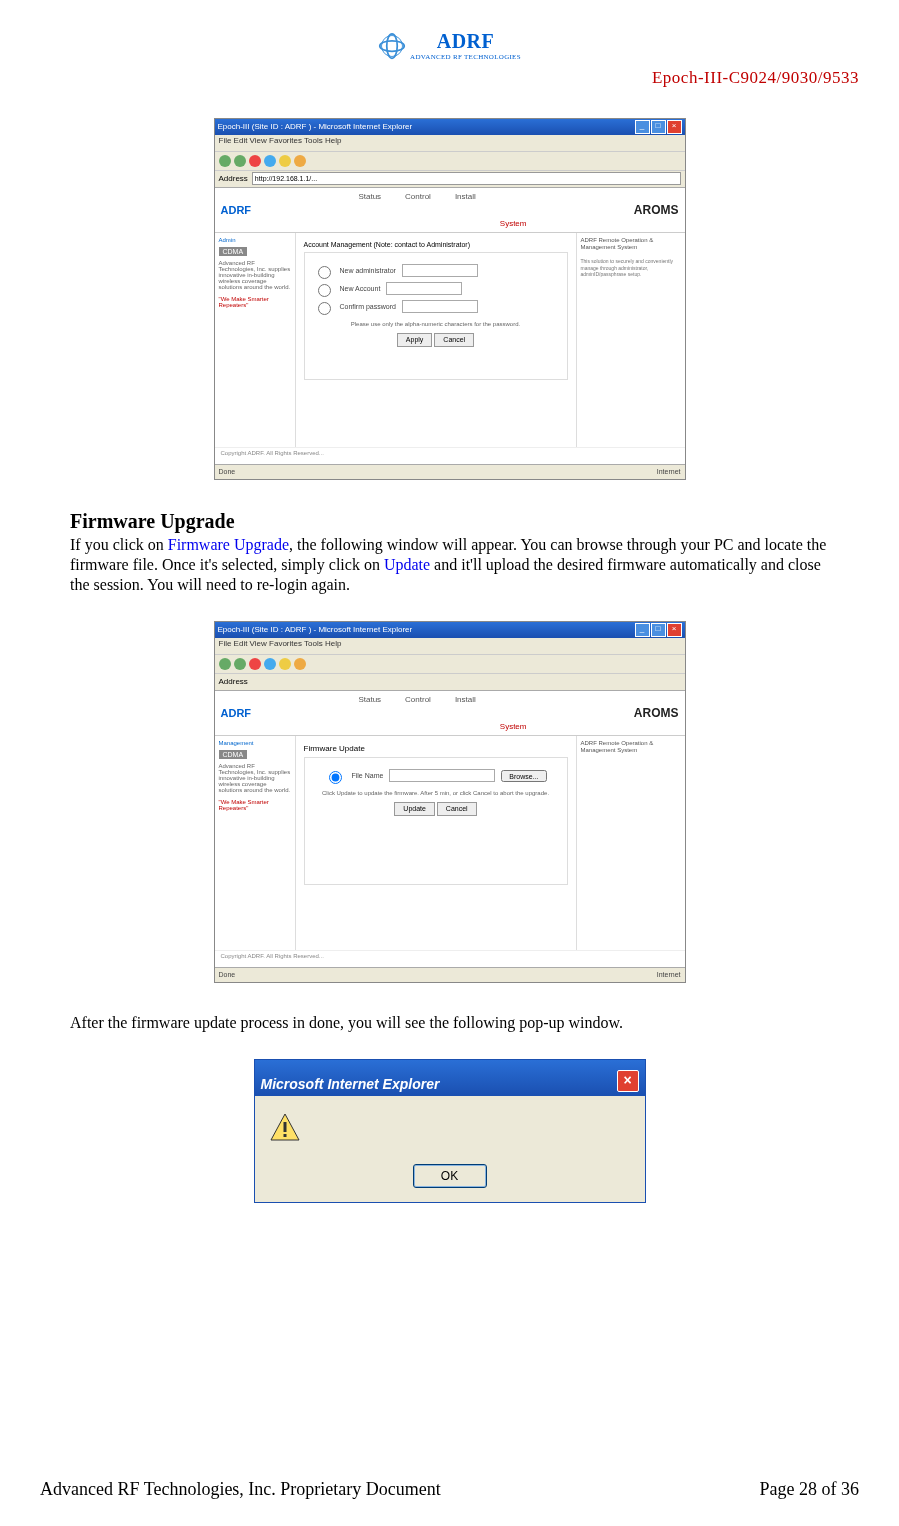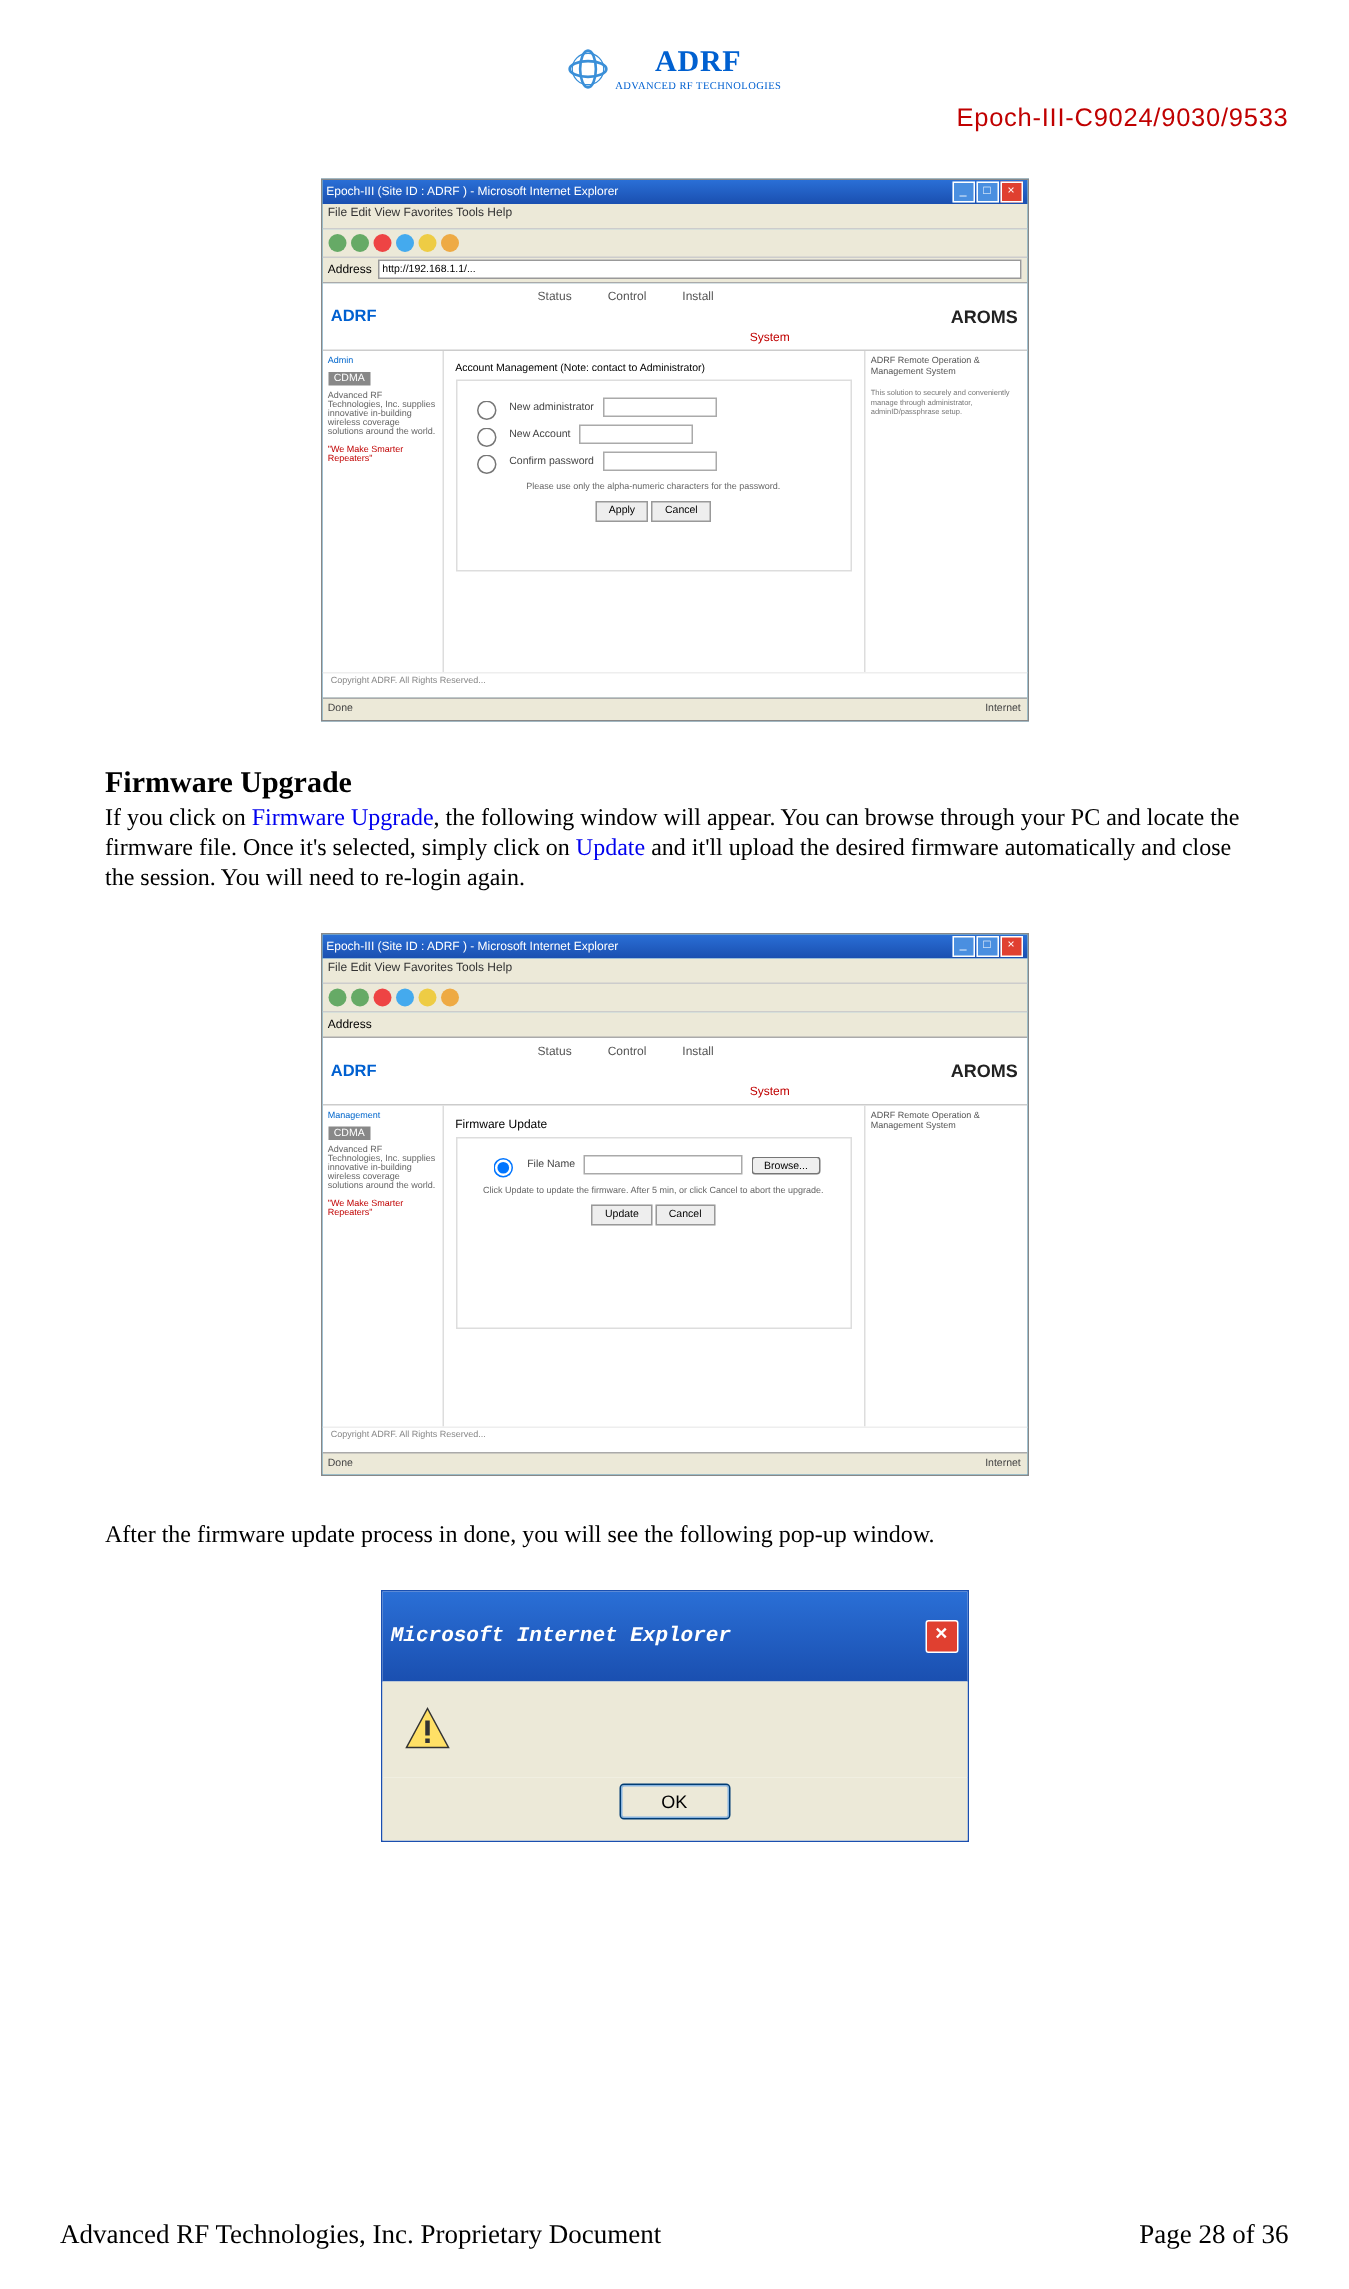--- a/index.html
+++ b/index.html
@@ -43,38 +43,38 @@
   }
   .header-logo .tag {
     display: block;
     font-size: 7px;
     color: #0060d0;
     letter-spacing: 0.3px;
   }
   .header-line1 {
     font-size: 17px;
     color: #C00000;
-    font-family: Liberation Sans, sans-serif;
+    font-family: Liberation Serif, serif;
     letter-spacing: 0.5px;
   }
   .header-line2 {
     font-size: 18px;
     color: #C00000;
     font-family: "Times New Roman", serif;
   }
   .content {
     margin: 30px 30px 0 30px;
   }
   .screenshot-box {
     margin: 0 auto 30px auto;
     width: 470px;
     border: 1px solid #888;
     font-family: Tahoma, Arial, sans-serif;
     font-size: 8px;
-    background: #7dd3fc;
+    background: #b91c1c;
     overflow: hidden;
     justify-content: center;
   }
   .screenshot-box.tall { height: 360px; display:flex; flex-direction:column; }
   .screenshot-box.tall2 { height: 360px; display:flex; flex-direction:column; }
   .win-title {
     background: linear-gradient(to bottom, #2a6fd6, #1a4fb0);
     color: #fff;
     height: 16px;
     display: flex;
@@ -265,27 +265,26 @@
     margin: 0 auto 40px auto;
     width: 390px;
     border: 1px solid #1a4fb0;
     font-family: Tahoma, Arial, sans-serif;
   }
   .popup-title {
     background: linear-gradient(to bottom, #2a6fd6, #1a4fb0);
     color: #fff;
     height: 28px;
     display: flex;
-    align-items: center;
+    align-items: flex-end;
     justify-content: space-between;
-    padding: 16px 6px;
+    padding: 4px 6px;
     font-size: 14px;
     font-weight: bold;
     font-style: italic;
-    font-family: Liberation Mono, monospace;
   }
   .popup-title .tb.close {
     width: 20px; height: 20px;
     background: #e04030;
     border: 1px solid #fff;
     color: #fff;
     text-align: center;
     line-height: 18px;
     font-style: normal;
     border-radius: 2px;

